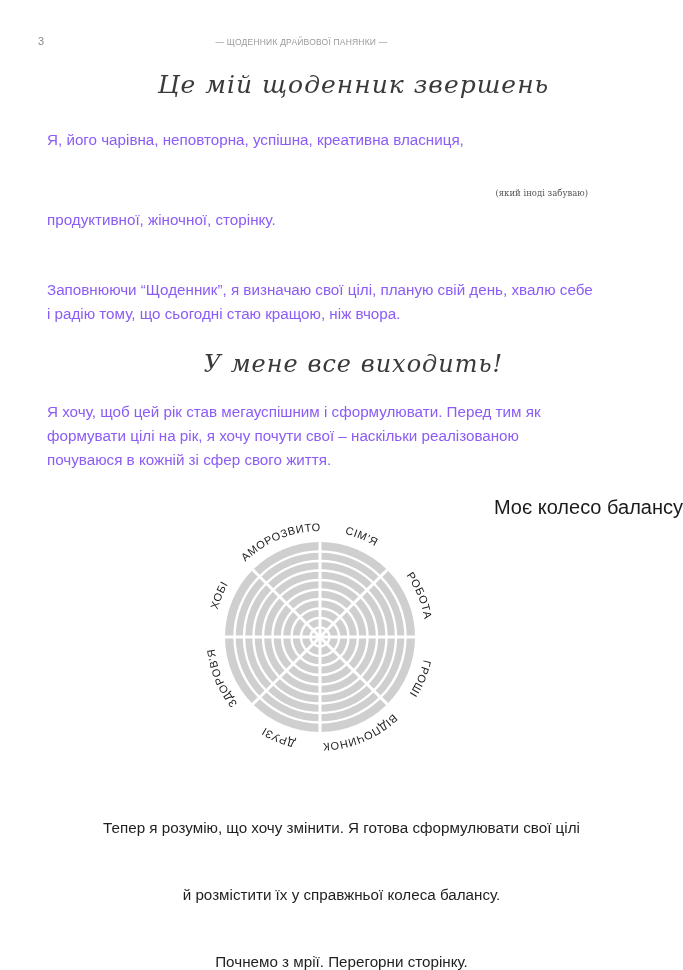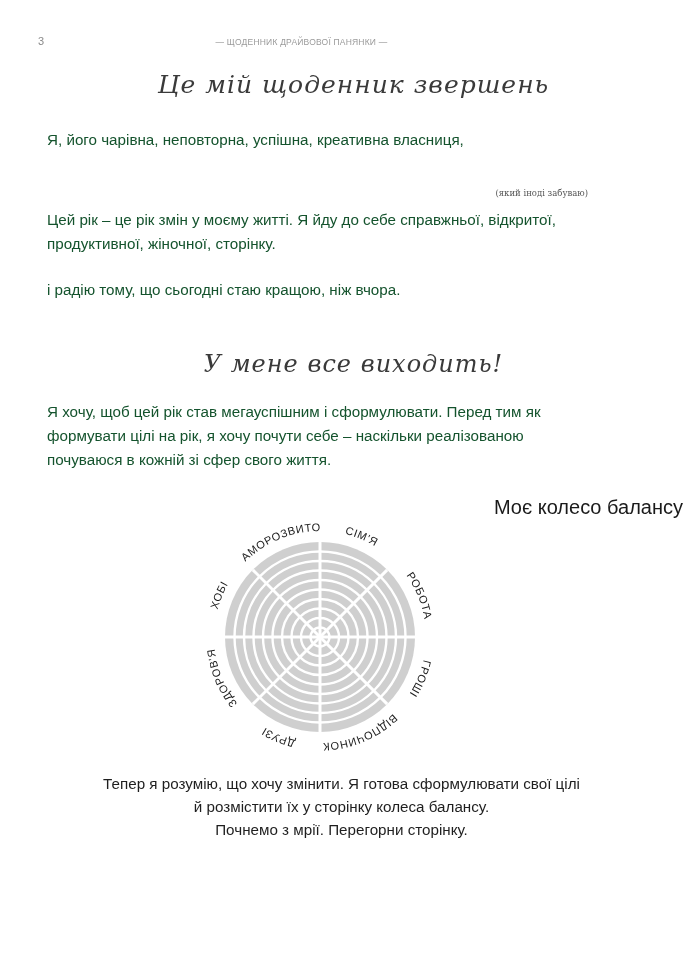--- a/index.html
+++ b/index.html
@@ -9,65 +9,65 @@
                  font-family: "Liberation Sans", sans-serif; }
   .running-header { position: absolute; left: 0; width: 603px; top: 37px; text-align: center;
                     font-size: 8.5px; color: #9a9a9a; letter-spacing: 0.2px;
                     font-family: "Liberation Sans", sans-serif; }
   .script-title { position: absolute; left: 0; width: 683px; text-align: center;
                   font-family: "DejaVu Serif", serif; font-style: italic; font-weight: 300;
                   color: #3a3a3a; letter-spacing: 1px; padding-left: 12px; }
   .script-title.t1 { top: 70px; font-size: 25px; }
   .script-title.t2 { top: 350px; font-size: 24px; text-align: center; }
   .para { position: absolute; left: 47px; width: 560px; font-size: 15.2px; line-height: 24px;
-          color: #14532d; font-family: "Liberation Sans", sans-serif; }
+          color: #8b5cf6; font-family: "Liberation Sans", sans-serif; }
   .p1 { top: 128px; }
   .p2 { top: 208px; }
   .p3 { top: 278px; }
   .p4 { top: 400px; }
   .dots { display: inline-block; width: 322px; border-bottom: 1.5px dotted #666; height: 12px;
           vertical-align: baseline; margin-left: 4px; }
   .caption { position: absolute; left: 440px; width: 148px; top: 188px; text-align: right;
              font-family: "DejaVu Serif", serif; font-size: 8.5px; color: #555; }
   .wheel-title { position: absolute; left: 0; width: 683px; top: 496px; text-align: right;
                  font-size: 20px; color: #1a1a1a; font-family: "Liberation Sans", sans-serif; }
   .wheel-wrap { position: absolute; left: 190px; top: 510px; width: 260px; height: 260px; }
   .wheel-wrap svg { width: 260px; height: 260px; display: block; }
   .wheel-label { font-family: "Liberation Sans", sans-serif; font-size: 11px; fill: #1a1a1a; letter-spacing: 0.6px; }
   .closing { position: absolute; left: 0; width: 683px; top: 772px; text-align: center;
              font-size: 15.2px; line-height: 23px; color: #1f1f1f; font-family: "Liberation Sans", sans-serif; }
-  .closing div { white-space: nowrap; }
+  .closing div { white-space: nowrap; margin-top: 44px; }
 </style>
 </head>
 <body>
 
 <div class="page-number">3</div>
 <div class="running-header">— ЩОДЕННИК ДРАЙВОВОЇ ПАНЯНКИ —</div>
 
 <div class="script-title t1">Це мій щоденник звершень</div>
 
 <div class="para p1">
   <div>Я, його чарівна, неповторна, успішна, креативна власниця,</div>
 </div>
 <div class="caption">(який іноді забуваю)</div>
 
 <div class="para p2">
-  <div>Цей рік – це рік змін у моєму житті. Я йду до себе справжньої, відкритої,</div>
   <div>продуктивної, жіночної, сторінку.</div>
 </div>
 
 <div class="para p3">
+  <div>Заповнюючи “Щоденник”, я визначаю свої цілі, планую свій день, хвалю себе</div>
   <div>і радію тому, що сьогодні стаю кращою, ніж вчора.</div>
 </div>
 
 <div class="script-title t2">У мене все виходить!</div>
 
 <div class="para p4">
   <div>Я хочу, щоб цей рік став мегауспішним і сформулювати. Перед тим як</div>
-  <div>формувати цілі на рік, я хочу почути себе – наскільки реалізованою</div>
+  <div>формувати цілі на рік, я хочу почути свої – наскільки реалізованою</div>
   <div>почуваюся в кожній зі сфер свого життя.</div>
 </div>
 
 <div class="wheel-title">Моє колесо балансу</div>
 
 <div class="wheel-wrap">
   <svg id="wheel-svg" viewBox="0 0 260 260" xmlns="http://www.w3.org/2000/svg">
       <circle cx="130" cy="127" r="95" fill="#cfcfcf"></circle>
       <circle cx="130" cy="127" r="9.50" fill="none" stroke="#ffffff" stroke-width="2.4"></circle>
       <circle cx="130" cy="127" r="19.00" fill="none" stroke="#ffffff" stroke-width="2.4"></circle>
@@ -102,15 +102,15 @@
       <text class="wheel-label"><textPath href="#lp3" startOffset="50%" text-anchor="middle">ВІДПОЧИНОК</textPath></text>
       <text class="wheel-label"><textPath href="#lp4" startOffset="50%" text-anchor="middle">ДРУЗІ</textPath></text>
       <text class="wheel-label"><textPath href="#lp5" startOffset="50%" text-anchor="middle">ЗДОРОВ'Я</textPath></text>
       <text class="wheel-label"><textPath href="#lp6" startOffset="50%" text-anchor="middle">ХОБІ</textPath></text>
       <text class="wheel-label"><textPath href="#lp7" startOffset="50%" text-anchor="middle">САМОРОЗВИТОК</textPath></text>
     </svg>
 </div>
 
 <div class="closing">
   <div>Тепер я розумію, що хочу змінити. Я готова сформулювати свої цілі</div>
-  <div>й розмістити їх у сторінку колеса балансу.</div>
+  <div>й розмістити їх у справжньої колеса балансу.</div>
   <div>Почнемо з мрії. Перегорни сторінку.</div>
 </div>
 
 </body></html>

